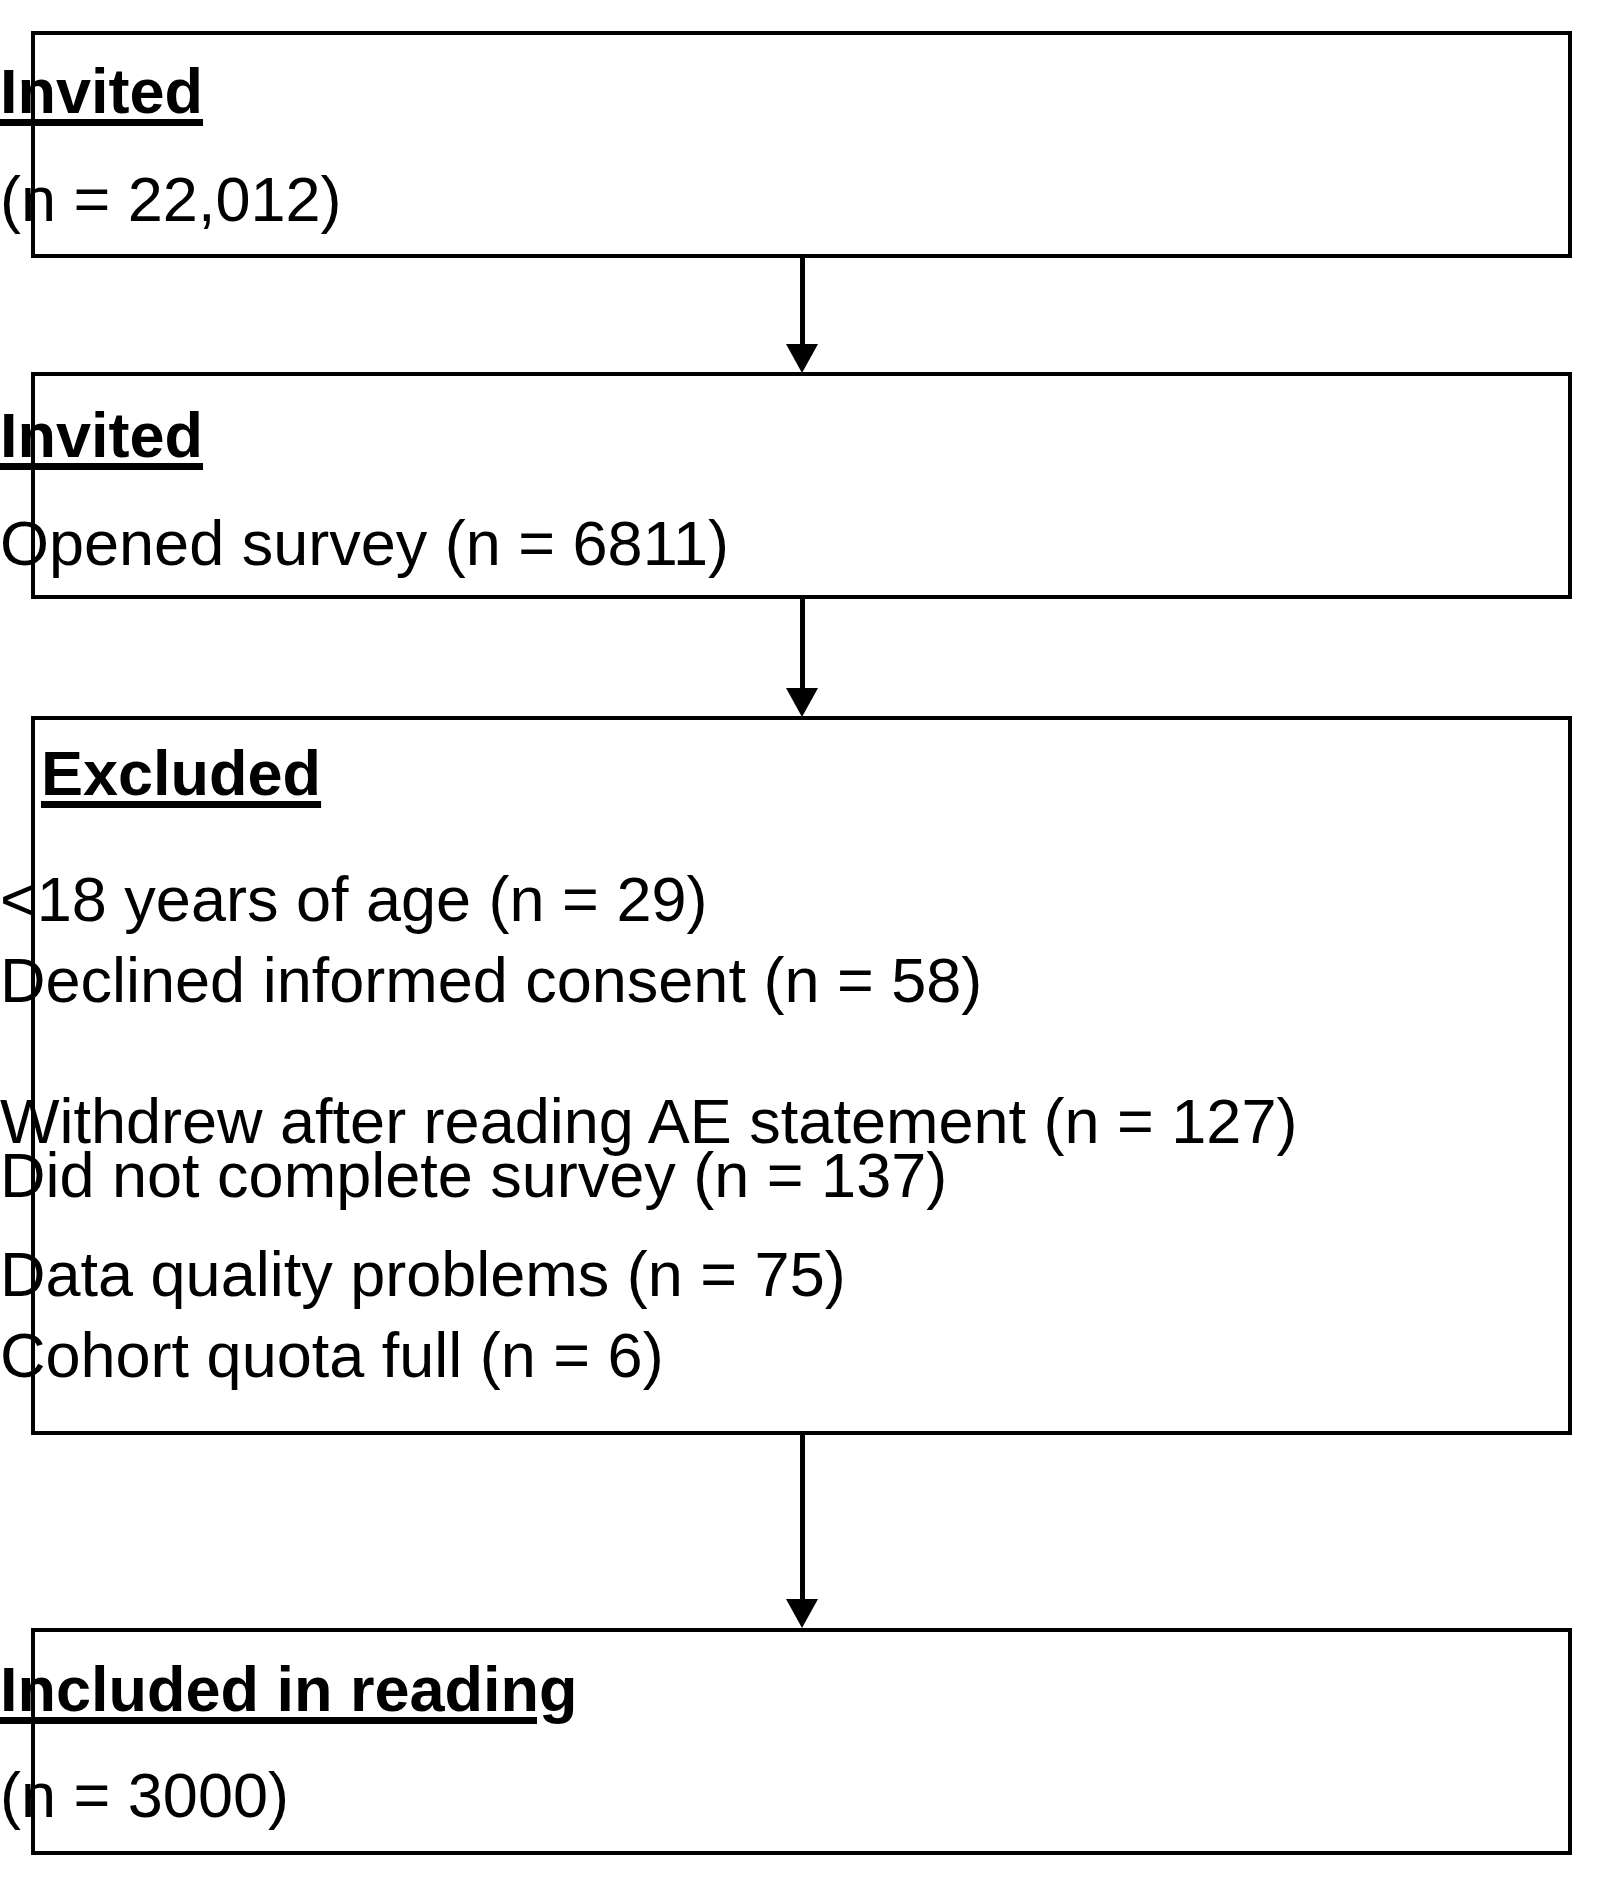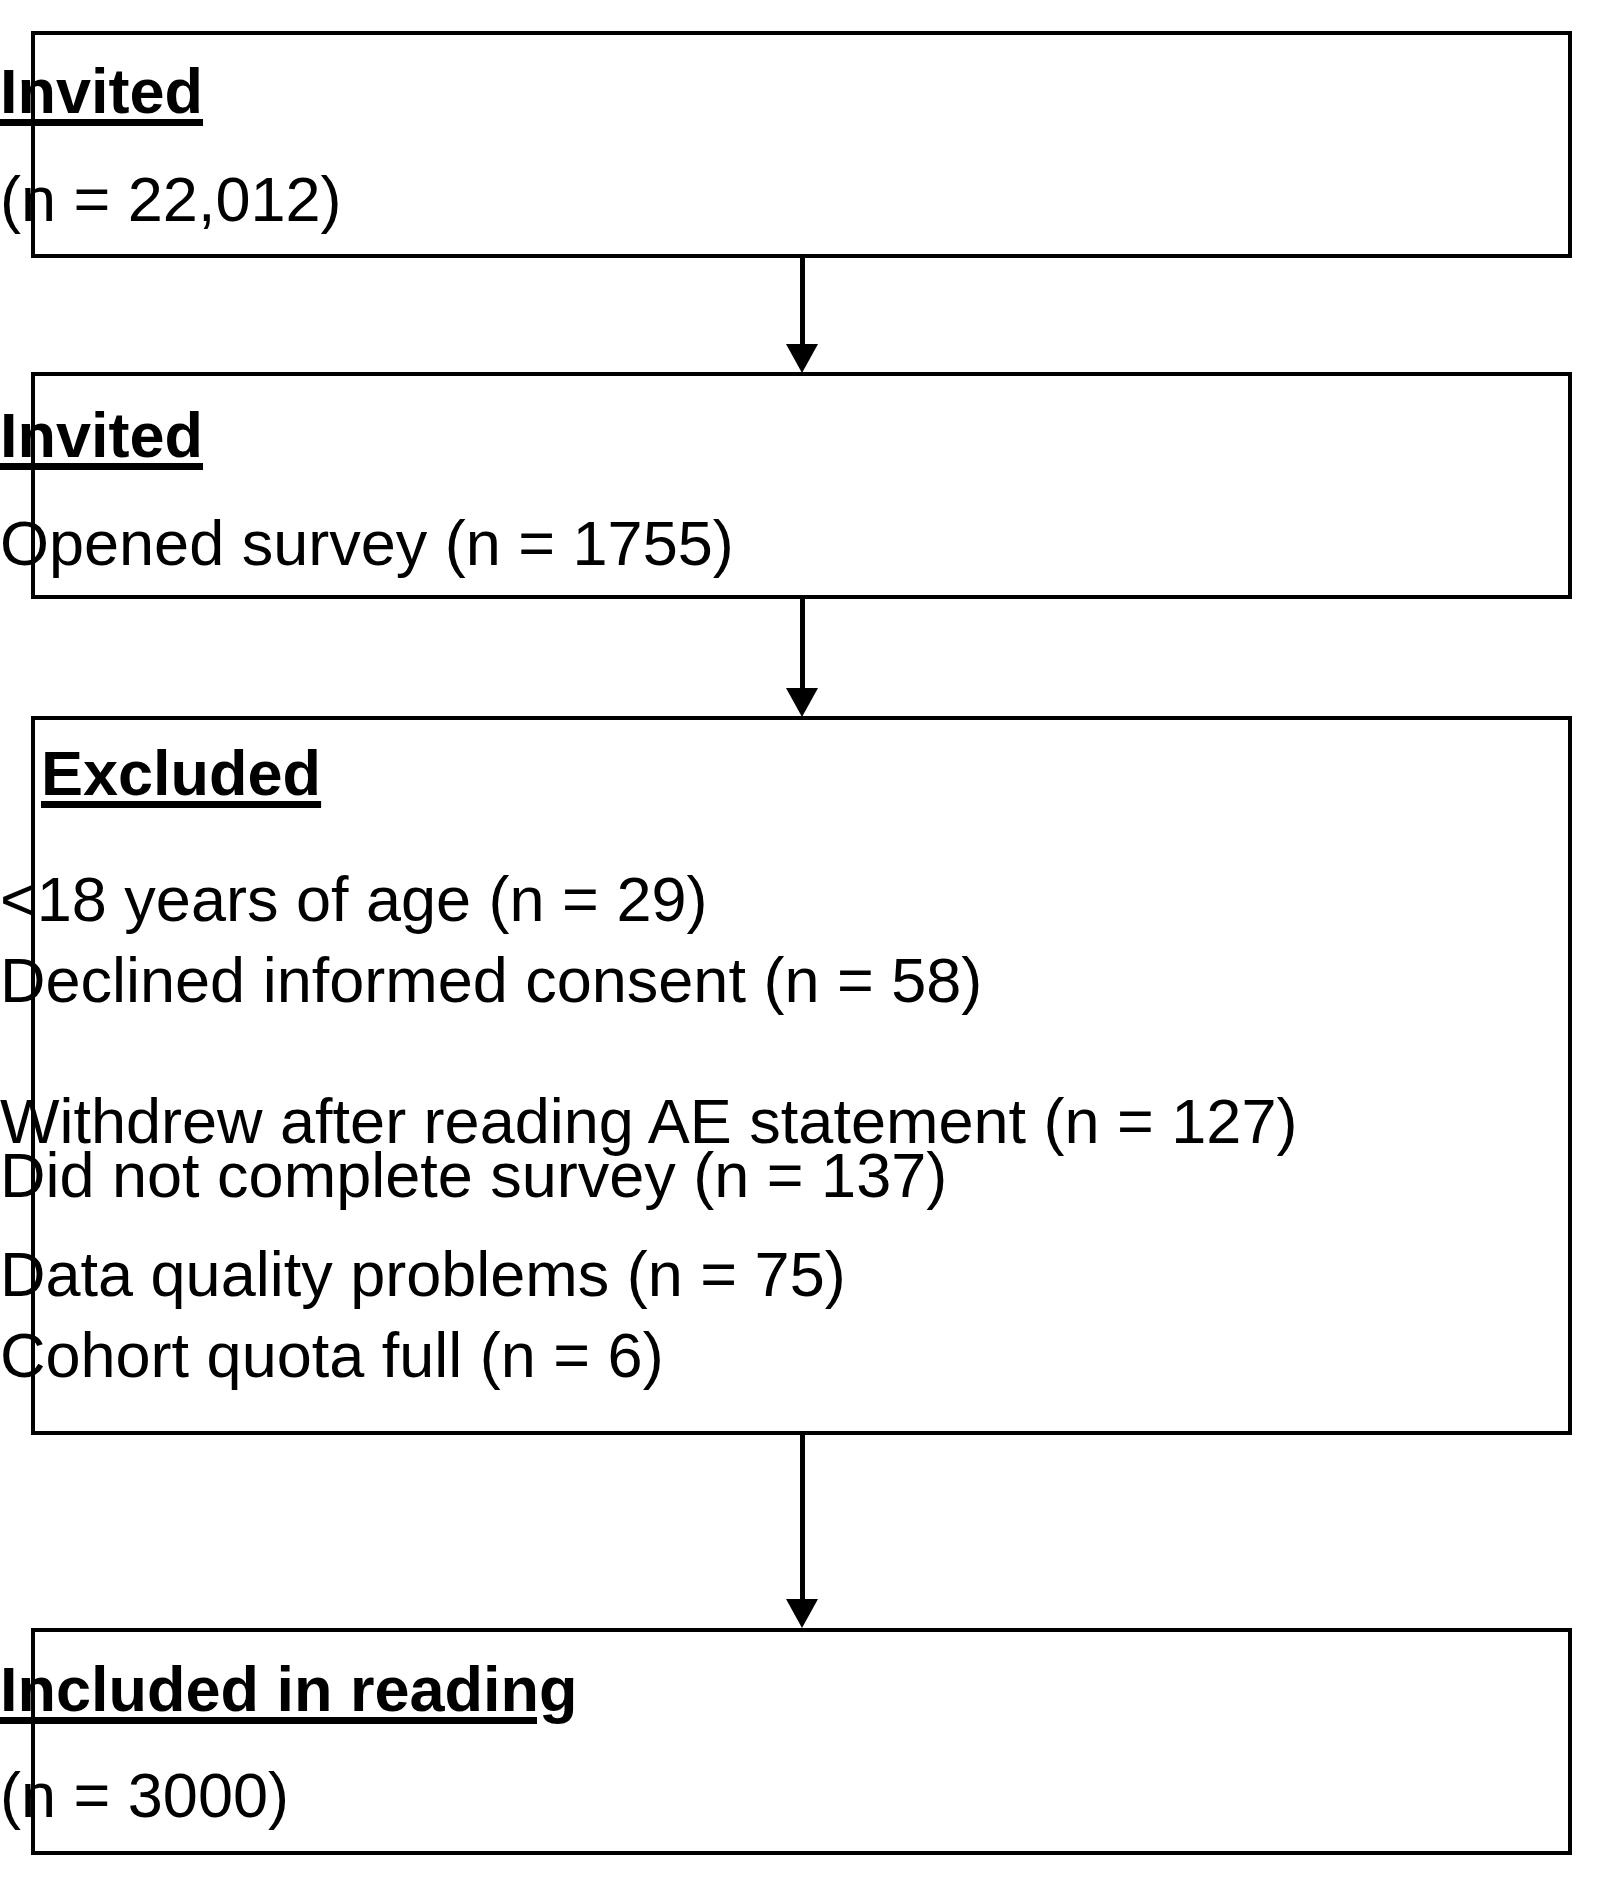--- a/index.html
+++ b/index.html
@@ -63,21 +63,21 @@
 <div class="txt title" style="top:60px;">Invited</div>
 <div class="txt" style="top:168px;">(n = 22,012)</div>
 
 <div>
   <div class="arrow-line" style="top:258px; height:90px;"></div>
   <div class="arrow-head" style="top:344px;"></div>
 </div>
 
 <div class="box" style="top:372px; height:227px;"></div>
 <div class="txt title" style="top:404px;">Invited</div>
-<div class="txt" style="top:512px;">Opened survey (n = 1755)</div>
+<div class="txt" style="top:512px;">Opened survey (n = 6811)</div>
 
 <div>
   <div class="arrow-line" style="top:599px; height:92px;"></div>
   <div class="arrow-head" style="top:688px;"></div>
 </div>
 
 <div class="box" style="top:716px; height:719px;"></div>
 <div class="txt title" style="top:742px;margin-left:41px;">Excluded</div>
 <div class="txt" style="top:868px;">&lt;18 years of age (n = 29)</div>
 <div class="txt" style="top:949px;">Declined informed consent (n = 58)</div>

